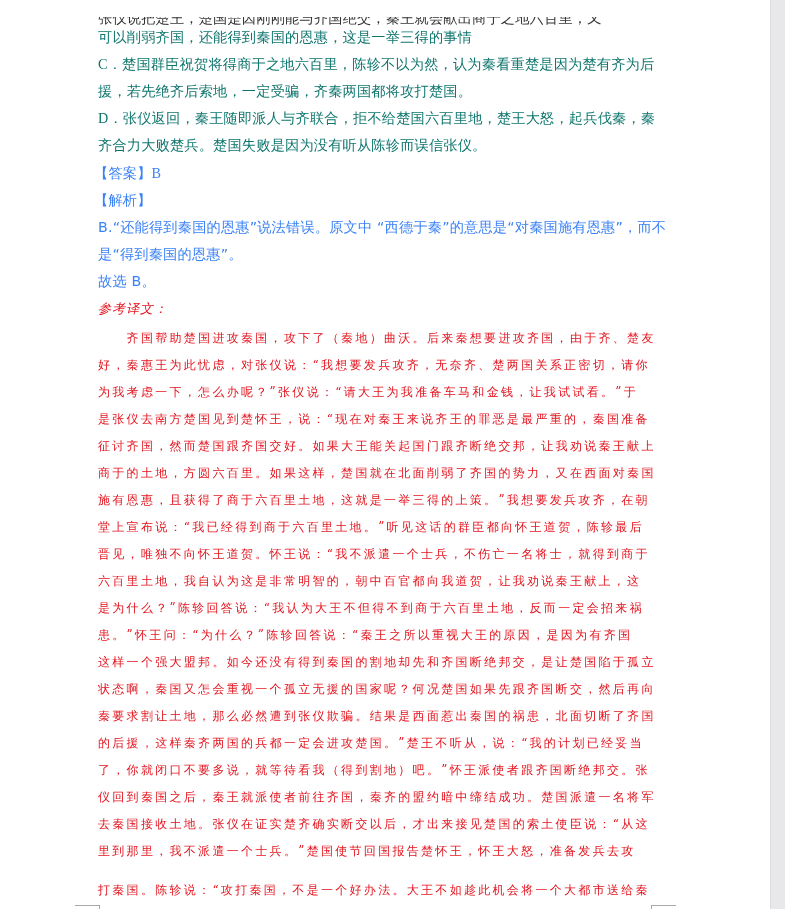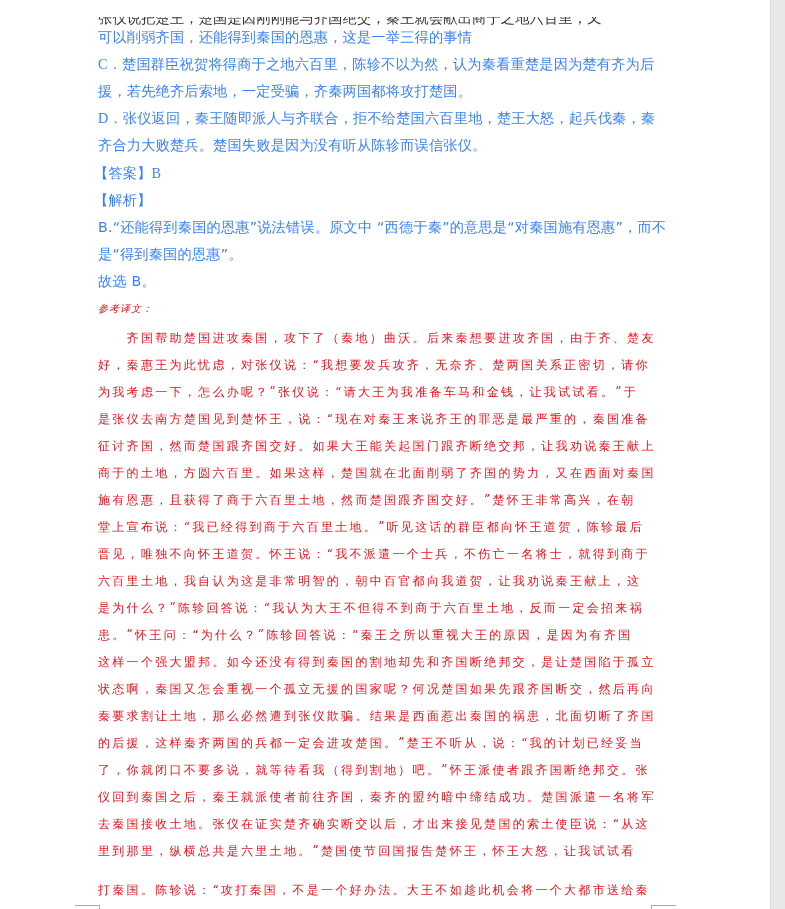--- a/index.html
+++ b/index.html
@@ -4,21 +4,21 @@
 <style>
   html, body { margin: 0; padding: 0; }
   body {
     width: 785px; height: 909px; overflow: hidden; position: relative;
     background: #ffffff;
     font-family: "DejaVu Sans", "Liberation Sans", sans-serif;
   }
   .viewport { position: absolute; left: 0; top: 0; width: 771px; height: 909px; background: #ffffff; overflow: hidden; margin-top: 17px; }
   .scrollbar { position: absolute; right: 0; top: 0; width: 14px; height: 909px; background: #e8e8ea; border-left: 1px solid #dcdcde; }
   .page { position: absolute; left: 98px; top: -8px; width: 548px; }
-  .line { position: absolute; left: 0; white-space: nowrap; font-size: 14.2px; line-height: 18px; color: #3b82f6; letter-spacing: 0.2px; }
+  .line { position: absolute; left: 0; white-space: nowrap; font-size: 14.2px; line-height: 18px; color: #0f766e; letter-spacing: 0.2px; }
   .red { color: #3b82f6; }
   .latin { font-family: "Liberation Serif", serif; }
   .trans { position: absolute; left: 0; white-space: nowrap; font-family: "DejaVu Serif", "Liberation Serif", serif; font-size: 12px; line-height: 18px; color: #e4141e; letter-spacing: 2.3px; }
   .cut { color: #333; clip-path: inset(6px 0 0 0); }
   .corner { position: absolute; border-color: #a8a8a8; border-style: solid; }
   .corner-bl { left: 75px; top: 888px; width: 24px; height: 21px; border-width: 1px 1px 0 0; }
   .corner-br { left: 651px; top: 888px; width: 24px; height: 21px; border-width: 1px 0 0 1px; }
 </style>
 </head>
 <body>
@@ -34,42 +34,42 @@
 
     <div class="line" style="top:100px"><span class="latin">D</span><span>．张仪返回，秦王随即派人与齐联合，拒不给楚国六百里地，楚王大怒，起兵伐秦，秦</span></div>
     <div class="line" style="top:127px">齐合力大败楚兵。楚国失败是因为没有听从陈轸而误信张仪。</div>
 
     <div class="line red" style="top:155px; left:-4px"><span>【答案】</span><span class="latin">B</span></div>
     <div class="line red" style="top:182px; left:-4px">【解析】</div>
     <div class="line red" style="top:209px">B.“还能得到秦国的恩惠”说法错误。原文中 “西德于秦”的意思是“对秦国施有恩惠”，而不</div>
     <div class="line red" style="top:236px">是“得到秦国的恩惠”。</div>
     <div class="line red" style="top:263px">故选 B。</div>
 
-    <div class="trans" style="top:291px; font-size:10px; letter-spacing:1px; font-style:italic">参考译文：</div>
+    <div class="trans" style="top:291px; font-size:13px; letter-spacing:1px; font-style:italic">参考译文：</div>
 
     <div class="trans" style="top:320px">　　齐国帮助楚国进攻秦国，攻下了（秦地）曲沃。后来秦想要进攻齐国，由于齐、楚友</div>
     <div class="trans" style="top:347px">好，秦惠王为此忧虑，对张仪说：“我想要发兵攻齐，无奈齐、楚两国关系正密切，请你</div>
     <div class="trans" style="top:374px">为我考虑一下，怎么办呢？”张仪说：“请大王为我准备车马和金钱，让我试试看。”于</div>
     <div class="trans" style="top:401px">是张仪去南方楚国见到楚怀王，说：“现在对秦王来说齐王的罪恶是最严重的，秦国准备</div>
     <div class="trans" style="top:428px">征讨齐国，然而楚国跟齐国交好。如果大王能关起国门跟齐断绝交邦，让我劝说秦王献上</div>
     <div class="trans" style="top:455px">商于的土地，方圆六百里。如果这样，楚国就在北面削弱了齐国的势力，又在西面对秦国</div>
-    <div class="trans" style="top:482px">施有恩惠，且获得了商于六百里土地，然而楚国跟齐国交好。”楚怀王非常高兴，在朝</div>
+    <div class="trans" style="top:482px">施有恩惠，且获得了商于六百里土地，这就是一举三得的上策。”我想要发兵攻齐，在朝</div>
     <div class="trans" style="top:509px">堂上宣布说：“我已经得到商于六百里土地。”听见这话的群臣都向怀王道贺，陈轸最后</div>
     <div class="trans" style="top:536px">晋见，唯独不向怀王道贺。怀王说：“我不派遣一个士兵，不伤亡一名将士，就得到商于</div>
     <div class="trans" style="top:563px">六百里土地，我自认为这是非常明智的，朝中百官都向我道贺，让我劝说秦王献上，这</div>
     <div class="trans" style="top:590px">是为什么？”陈轸回答说：“我认为大王不但得不到商于六百里土地，反而一定会招来祸</div>
     <div class="trans" style="top:617px">患。”怀王问：“为什么？”陈轸回答说：“秦王之所以重视大王的原因，是因为有齐国</div>
     <div class="trans" style="top:644px">这样一个强大盟邦。如今还没有得到秦国的割地却先和齐国断绝邦交，是让楚国陷于孤立</div>
     <div class="trans" style="top:671px">状态啊，秦国又怎会重视一个孤立无援的国家呢？何况楚国如果先跟齐国断交，然后再向</div>
     <div class="trans" style="top:698px">秦要求割让土地，那么必然遭到张仪欺骗。结果是西面惹出秦国的祸患，北面切断了齐国</div>
     <div class="trans" style="top:725px">的后援，这样秦齐两国的兵都一定会进攻楚国。”楚王不听从，说：“我的计划已经妥当</div>
     <div class="trans" style="top:752px">了，你就闭口不要多说，就等待看我（得到割地）吧。”怀王派使者跟齐国断绝邦交。张</div>
     <div class="trans" style="top:779px">仪回到秦国之后，秦王就派使者前往齐国，秦齐的盟约暗中缔结成功。楚国派遣一名将军</div>
     <div class="trans" style="top:806px">去秦国接收土地。张仪在证实楚齐确实断交以后，才出来接见楚国的索土使臣说：“从这</div>
-    <div class="trans" style="top:833px">里到那里，纵横总共是六里土地。”楚国使节回国报告楚怀王，怀王大怒，让我试试看</div>
+    <div class="trans" style="top:833px">里到那里，我不派遣一个士兵。”楚国使节回国报告楚怀王，怀王大怒，准备发兵去攻</div>
     <div class="trans" style="top:872px">打秦国。陈轸说：“攻打秦国，不是一个好办法。大王不如趁此机会将一个大都市送给秦</div>
   </div>
 
   <div class="corner corner-bl"></div>
   <div class="corner corner-br"></div>
 </div>
 
 <div class="scrollbar"></div>
 
 </body></html>

